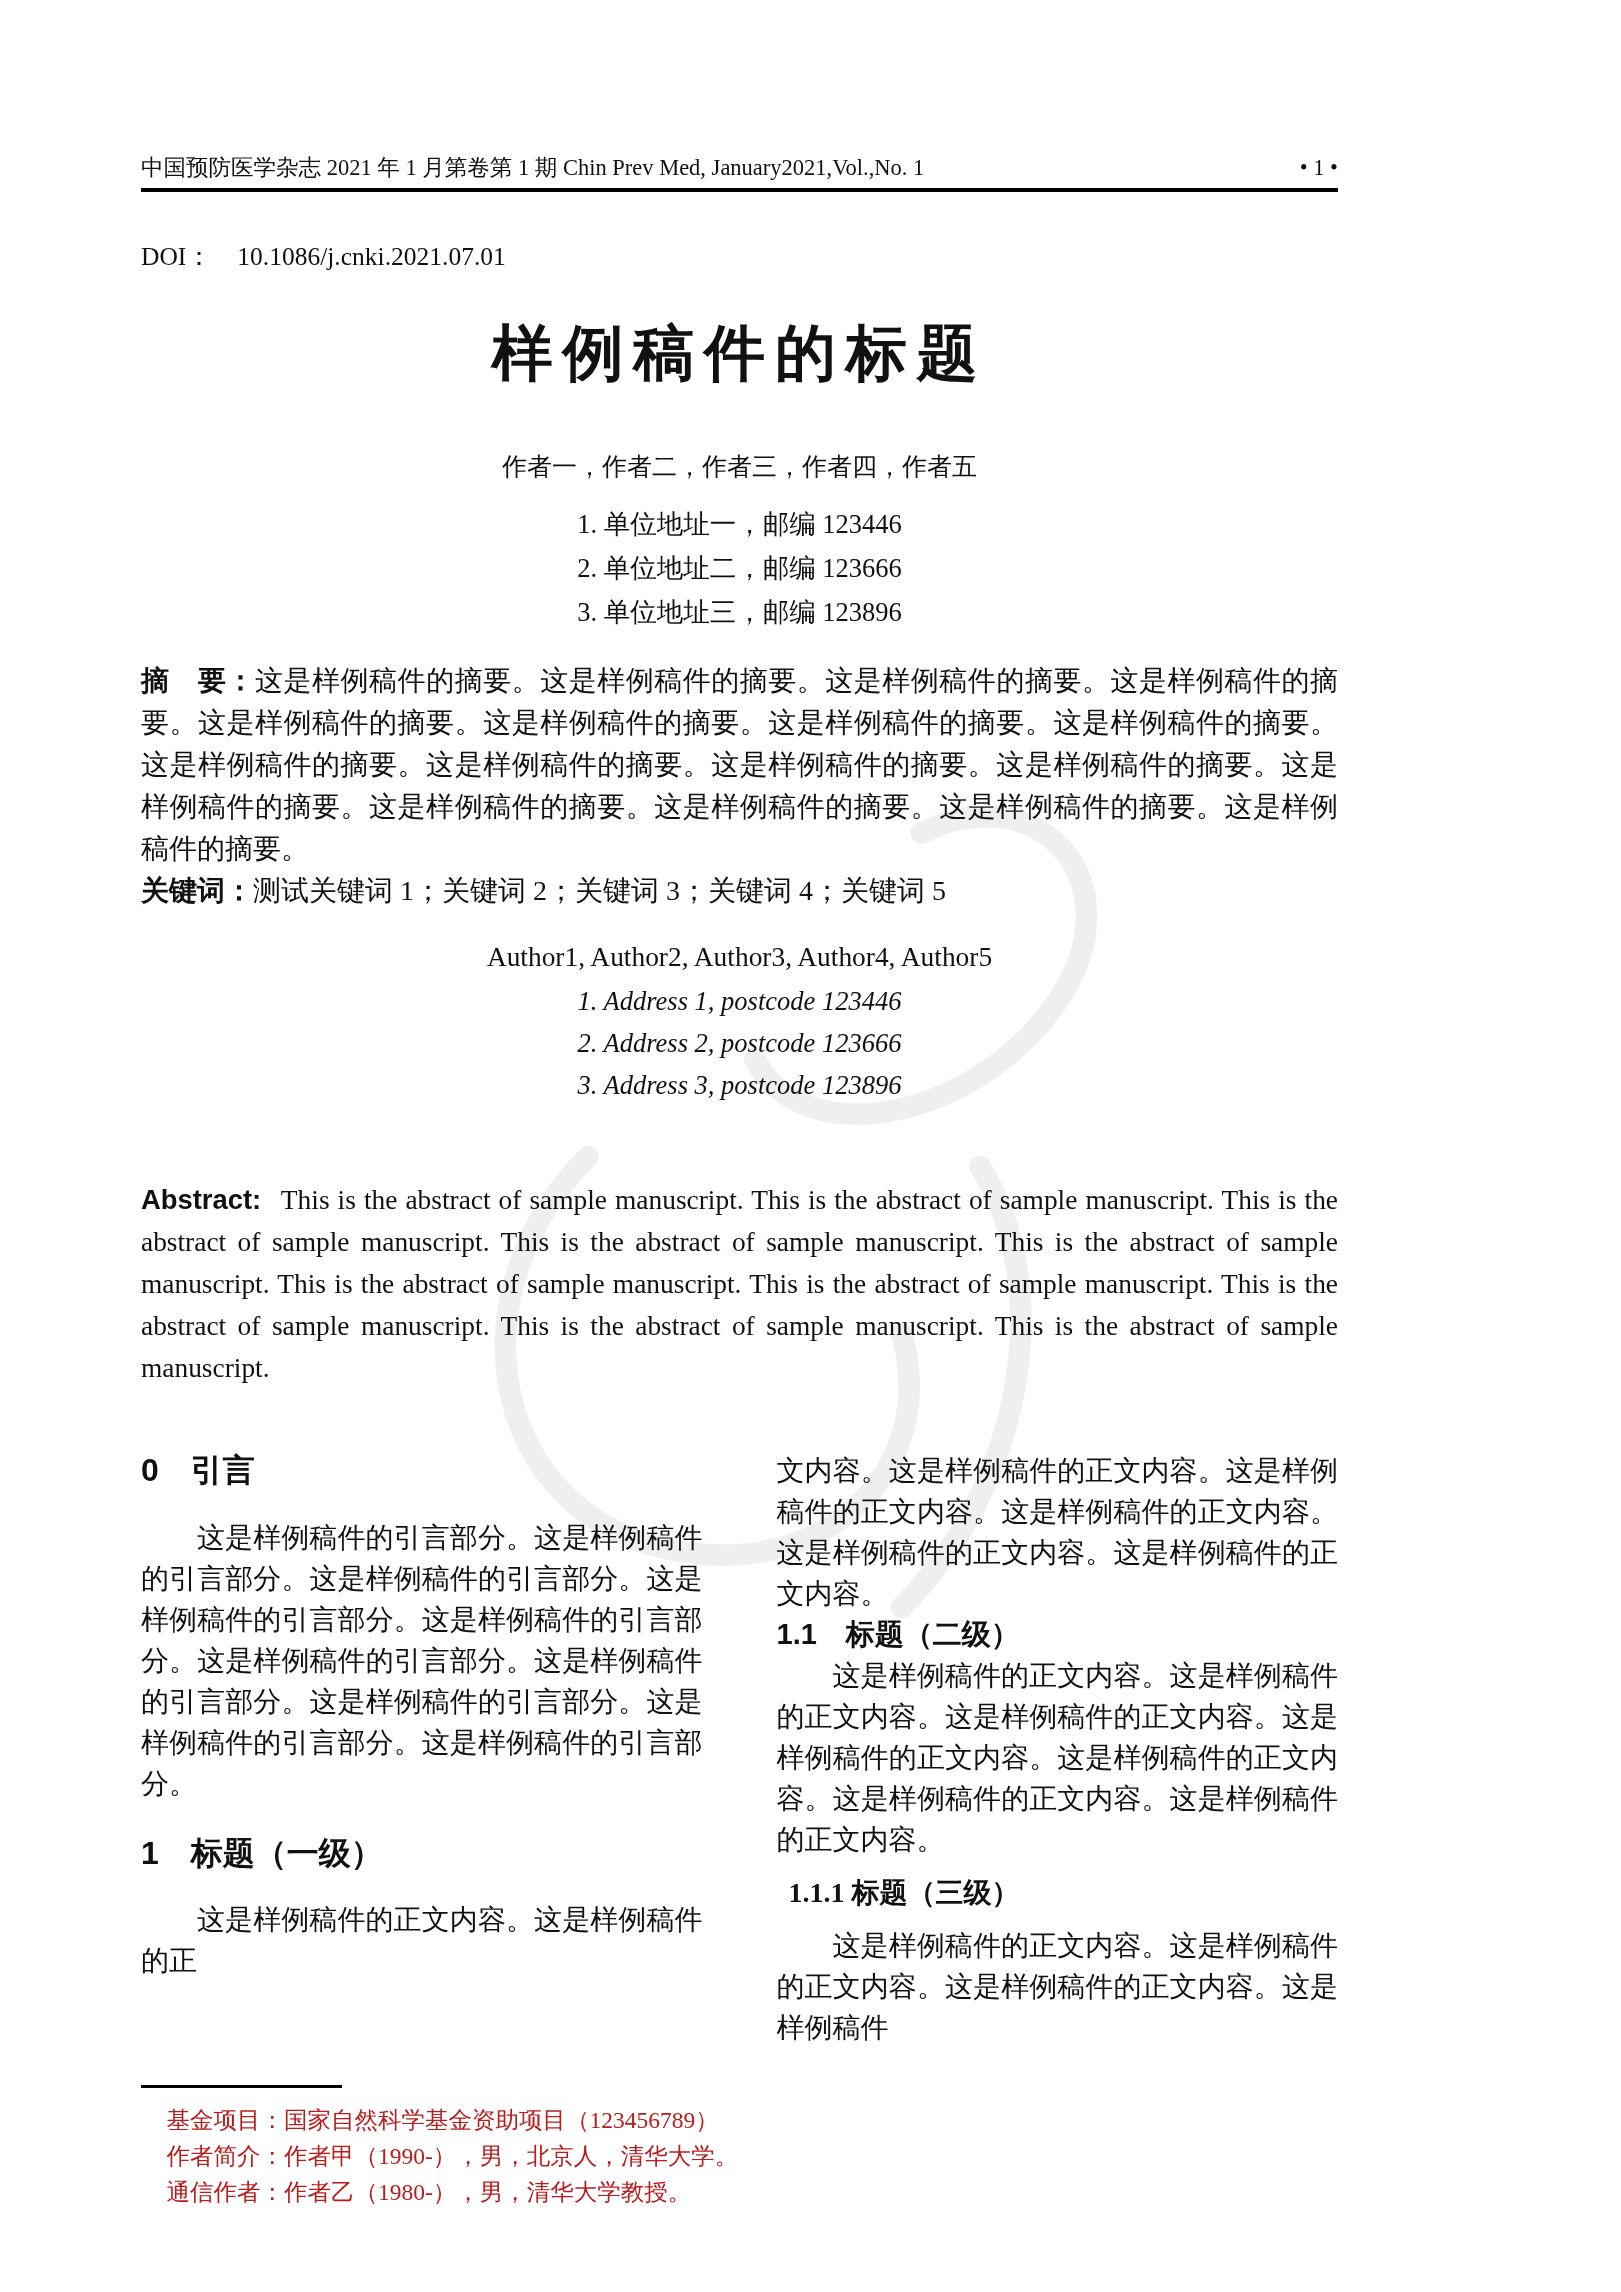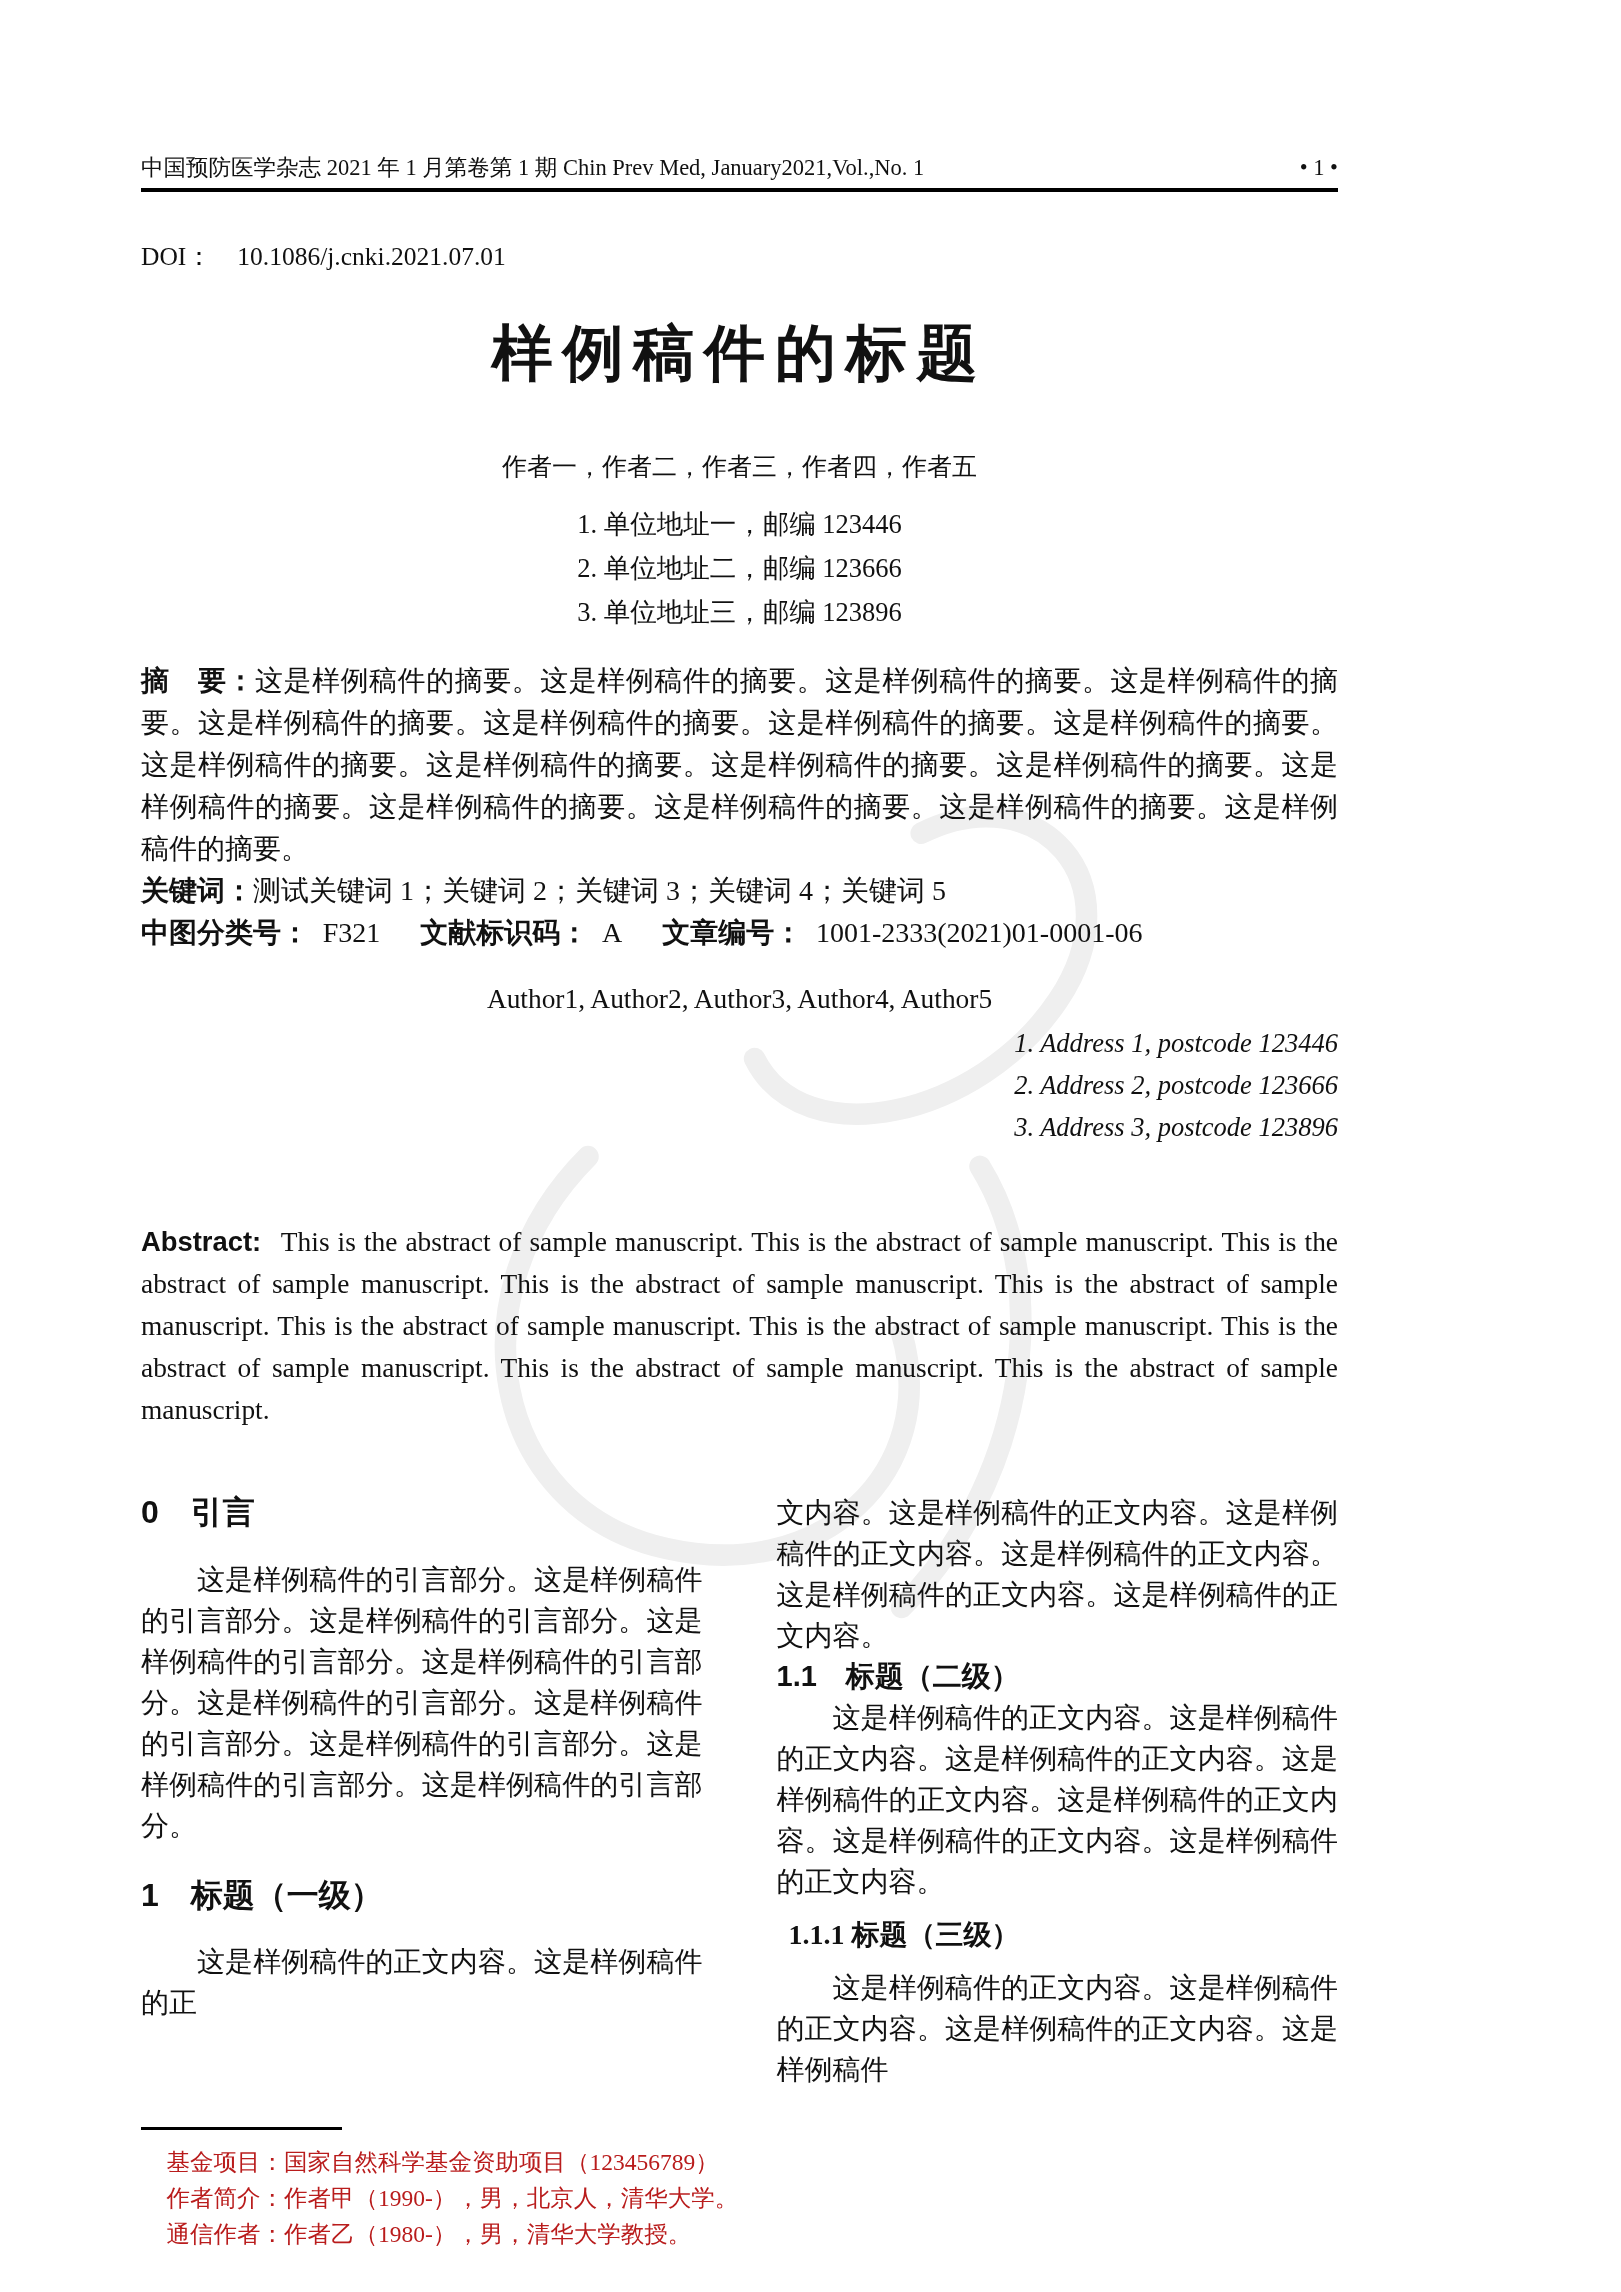--- a/index.html
+++ b/index.html
@@ -25,21 +25,21 @@
   .cn-affils{margin-top:15.7px;text-align:center;font-size:26.5px;line-height:44px;}
   .cn-abs{margin-top:25.5px;font-size:28px;line-height:42px;text-align:justify;}
   .blbl{font-weight:700;font-family:"Liberation Sans","DejaVu Sans",sans-serif;}
   .cn-kw{font-size:28px;line-height:42px;}
   .cn-class{font-size:28px;line-height:42px;}
   .cn-class .pair{margin-right:33px;}
   .cn-class .val{margin-left:13.7px;}
   
   .en-title{margin-top:78px;text-align:center;font-size:39px;font-weight:700;line-height:49px;}
   .en-authors{margin-top:25.5px;text-align:center;font-size:27.4px;line-height:41px;}
-  .en-affils{margin-top:2px;text-align:right;font-size:26.5px;line-height:42px;font-style:italic;}
+  .en-affils{margin-top:2px;text-align:center;font-size:26.5px;line-height:42px;font-style:italic;}
   .en-abs{margin-top:73px;font-size:27.4px;line-height:42px;text-align:justify;}
   .en-abs .blbl,.en-kw .blbl{margin-right:19.6px;}
   .en-kw{font-size:27.4px;line-height:42px;}
   
   .cols{margin-top:61px;display:flex;gap:74px;}
   .col{width:632px;font-size:28px;line-height:41px;text-align:justify;}
   .col p{margin:0;text-indent:2em;}
   .col p.cont{text-indent:0;}
   .h1{font-size:32px;font-weight:700;line-height:41px;margin:0 0 25.5px 0;
       font-family:"Liberation Sans","DejaVu Sans",sans-serif;text-indent:0;}
@@ -85,25 +85,20 @@
       <div>2. 单位地址二，邮编 123666</div>
       <div>3. 单位地址三，邮编 123896</div>
     </div>
 
     <div class="cn-abs">
       <span class="blbl">摘　要：</span><span>这是样例稿件的摘要。这是样例稿件的摘要。这是样例稿件的摘要。这是样例稿件的摘要。这是样例稿件的摘要。这是样例稿件的摘要。这是样例稿件的摘要。这是样例稿件的摘要。这是样例稿件的摘要。这是样例稿件的摘要。这是样例稿件的摘要。这是样例稿件的摘要。这是样例稿件的摘要。这是样例稿件的摘要。这是样例稿件的摘要。这是样例稿件的摘要。这是样例稿件的摘要。</span>
     </div>
     <div class="cn-kw">
       <span class="blbl">关键词：</span><span>测试关键词 1；关键词 2；关键词 3；关键词 4；关键词 5</span>
     </div>
-    <div class="cn-class">
-      <span class="pair"><span class="blbl">中图分类号：</span><span class="val">F321</span></span>
-      <span class="pair"><span class="blbl">文献标识码：</span><span class="val">A</span></span>
-      <span class="pair"><span class="blbl">文章编号：</span><span class="val">1001-2333(2021)01-0001-06</span></span>
-    </div>
 
     <div class="en-authors">Author1, Author2, Author3, Author4, Author5</div>
     <div class="en-affils">
       <div>1. Address 1, postcode 123446</div>
       <div>2. Address 2, postcode 123666</div>
       <div>3. Address 3, postcode 123896</div>
     </div>
 
     <div class="en-abs">
       <span class="blbl">Abstract:</span><span>This is the abstract of sample manuscript. This is the abstract of sample manuscript. This is the abstract of sample manuscript. This is the abstract of sample manuscript. This is the abstract of sample manuscript. This is the abstract of sample manuscript. This is the abstract of sample manuscript. This is the abstract of sample manuscript. This is the abstract of sample manuscript. This is the abstract of sample manuscript.</span>

